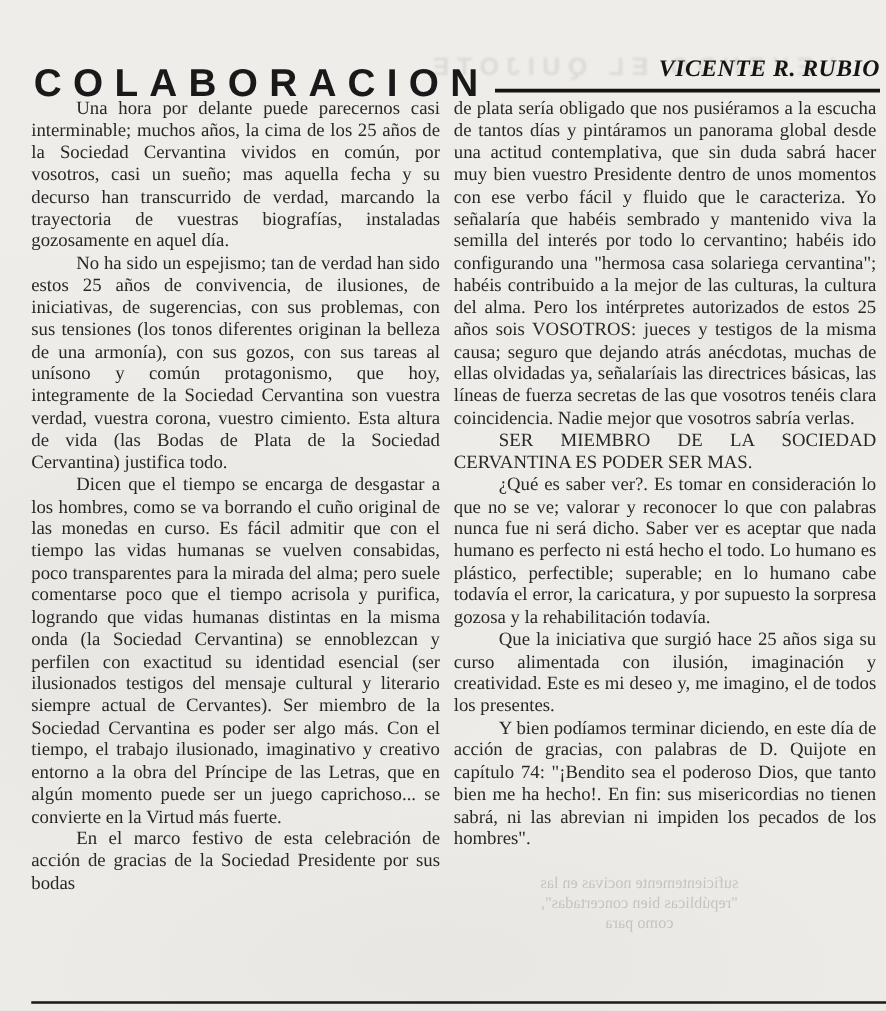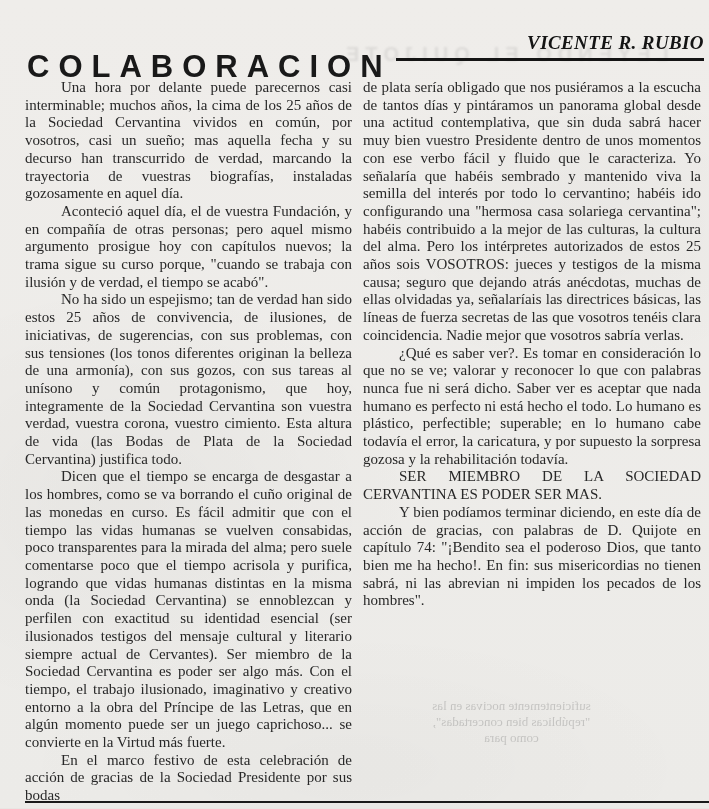--- a/index.html
+++ b/index.html
@@ -18,21 +18,21 @@
       linear-gradient(#efedea,#ecebe8);
   }
   
   .title{
     position:absolute;left:27px;top:28px;
     font-family:"Liberation Sans", sans-serif;
     font-weight:bold;font-size:31px;letter-spacing:9px;
     color:#191919;white-space:nowrap;
   }
   .author-block{
-    position:absolute;top:32px;right:5px;width:308px;
+    position:absolute;top:45px;right:5px;width:308px;
     text-align:right;
     border-bottom:3px solid #141414;
     padding-bottom:4px;
   }
   .author{
     font-family:"Liberation Serif", serif;
     font-style:italic;font-weight:bold;
     font-size:19px;letter-spacing:0.4px;color:#141414;
   }
   .ghost-masthead{
@@ -89,30 +89,30 @@
 
   <h1 class="title">COLABORACION</h1>
 
   <div class="author-block">
     <span class="author">VICENTE R. RUBIO</span>
   </div>
 
   <main class="columns">
     <section class="col-left">
       <p class="indent">Una hora por delante puede parecernos casi interminable; muchos años, la cima de los 25 años de la Sociedad Cervantina vividos en común, por vosotros, casi un sueño; mas aquella fecha y su decurso han transcurrido de verdad, marcando la trayectoria de vuestras biografías, instaladas gozosamente en aquel día.</p>
-      <p class="indent">Aconteció aquel día, el de vuestra Fundación, y en compañía de otras personas; pero aquel mismo argumento prosigue hoy con capítulos nuevos; la trama sigue su curso porque, "cuando se trabaja con ilusión y de verdad, el tiempo se acabó".</p>
       <p class="indent">No ha sido un espejismo; tan de verdad han sido estos 25 años de convivencia, de ilusiones, de iniciativas, de sugerencias, con sus problemas, con sus tensiones (los tonos diferentes originan la belleza de una armonía), con sus gozos, con sus tareas al unísono y común protagonismo, que hoy, integramente de la Sociedad Cervantina son vuestra verdad, vuestra corona, vuestro cimiento. Esta altura de vida (las Bodas de Plata de la Sociedad Cervantina) justifica todo.</p>
       <p class="indent">Dicen que el tiempo se encarga de desgastar a los hombres, como se va borrando el cuño original de las monedas en curso. Es fácil admitir que con el tiempo las vidas humanas se vuelven consabidas, poco transparentes para la mirada del alma; pero suele comentarse poco que el tiempo acrisola y purifica, logrando que vidas humanas distintas en la misma onda (la Sociedad Cervantina) se ennoblezcan y perfilen con exactitud su identidad esencial (ser ilusionados testigos del mensaje cultural y literario siempre actual de Cervantes). Ser miembro de la Sociedad Cervantina es poder ser algo más. Con el tiempo, el trabajo ilusionado, imaginativo y creativo entorno a la obra del Príncipe de las Letras, que en algún momento puede ser un juego caprichoso... se convierte en la Virtud más fuerte.</p>
       <p class="indent">En el marco festivo de esta celebración de acción de gracias de la Sociedad Presidente por sus bodas</p>
     </section>
 
     <section class="col-right">
       <p>de plata sería obligado que nos pusiéramos a la escucha de tantos días y pintáramos un panorama global desde una actitud contemplativa, que sin duda sabrá hacer muy bien vuestro Presidente dentro de unos momentos con ese verbo fácil y fluido que le caracteriza. Yo señalaría que habéis sembrado y mantenido viva la semilla del interés por todo lo cervantino; habéis ido configurando una "hermosa casa solariega cervantina"; habéis contribuido a la mejor de las culturas, la cultura del alma. Pero los intérpretes autorizados de estos 25 años sois VOSOTROS: jueces y testigos de la misma causa; seguro que dejando atrás anécdotas, muchas de ellas olvidadas ya, señalaríais las directrices básicas, las líneas de fuerza secretas de las que vosotros tenéis clara coincidencia. Nadie mejor que vosotros sabría verlas.</p>
+      <p class="indent">SER MIEMBRO DE LA SOCIEDAD CERVANTINA ES PODER SER MAS.</p>
       <p class="indent">¿Qué es saber ver?. Es tomar en consideración lo que no se ve; valorar y reconocer lo que con palabras nunca fue ni será dicho. Saber ver es aceptar que nada humano es perfecto ni está hecho el todo. Lo humano es plástico, perfectible; superable; en lo humano cabe todavía el error, la caricatura, y por supuesto la sorpresa gozosa y la rehabilitación todavía.</p>
-      <p class="indent">SER MIEMBRO DE LA SOCIEDAD CERVANTINA ES PODER SER MAS.</p>
+      <p class="indent">Que la iniciativa que surgió hace 25 años siga su curso alimentada con ilusión, imaginación y creatividad. Este es mi deseo y, me imagino, el de todos los presentes.</p>
       <p class="indent">Y bien podíamos terminar diciendo, en este día de acción de gracias, con palabras de D. Quijote en capítulo 74: "¡Bendito sea el poderoso Dios, que tanto bien me ha hecho!. En fin: sus misericordias no tienen sabrá, ni las abrevian ni impiden los pecados de los hombres".</p>
     </section>
   </main>
 
   <div class="ghost-body">suficientemente nocivas en las "repúblicas bien concertadas", como para</div>
 
 
   <div class="bottom-rule"></div>
 
 </div>

